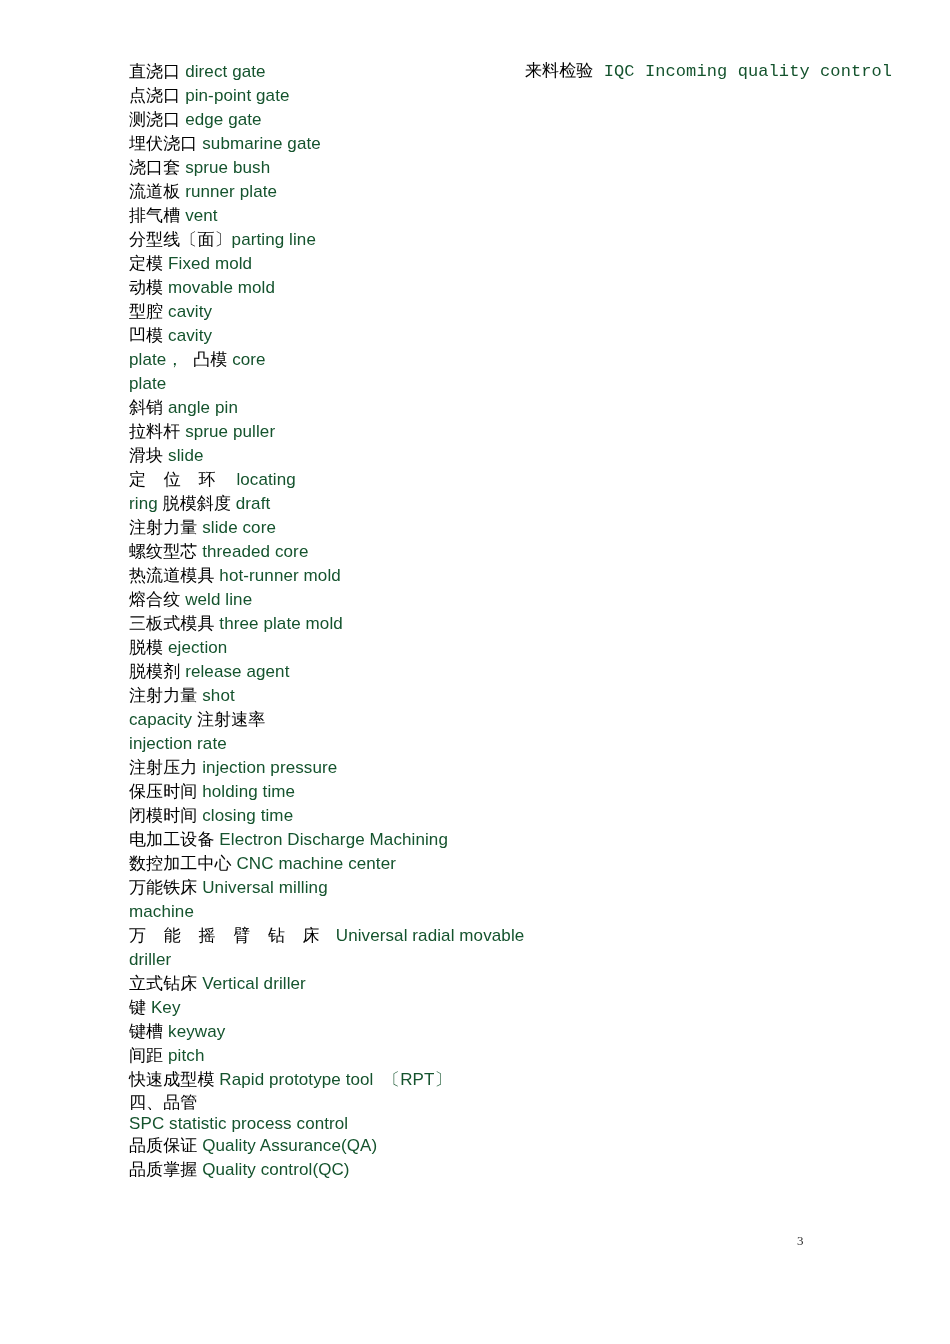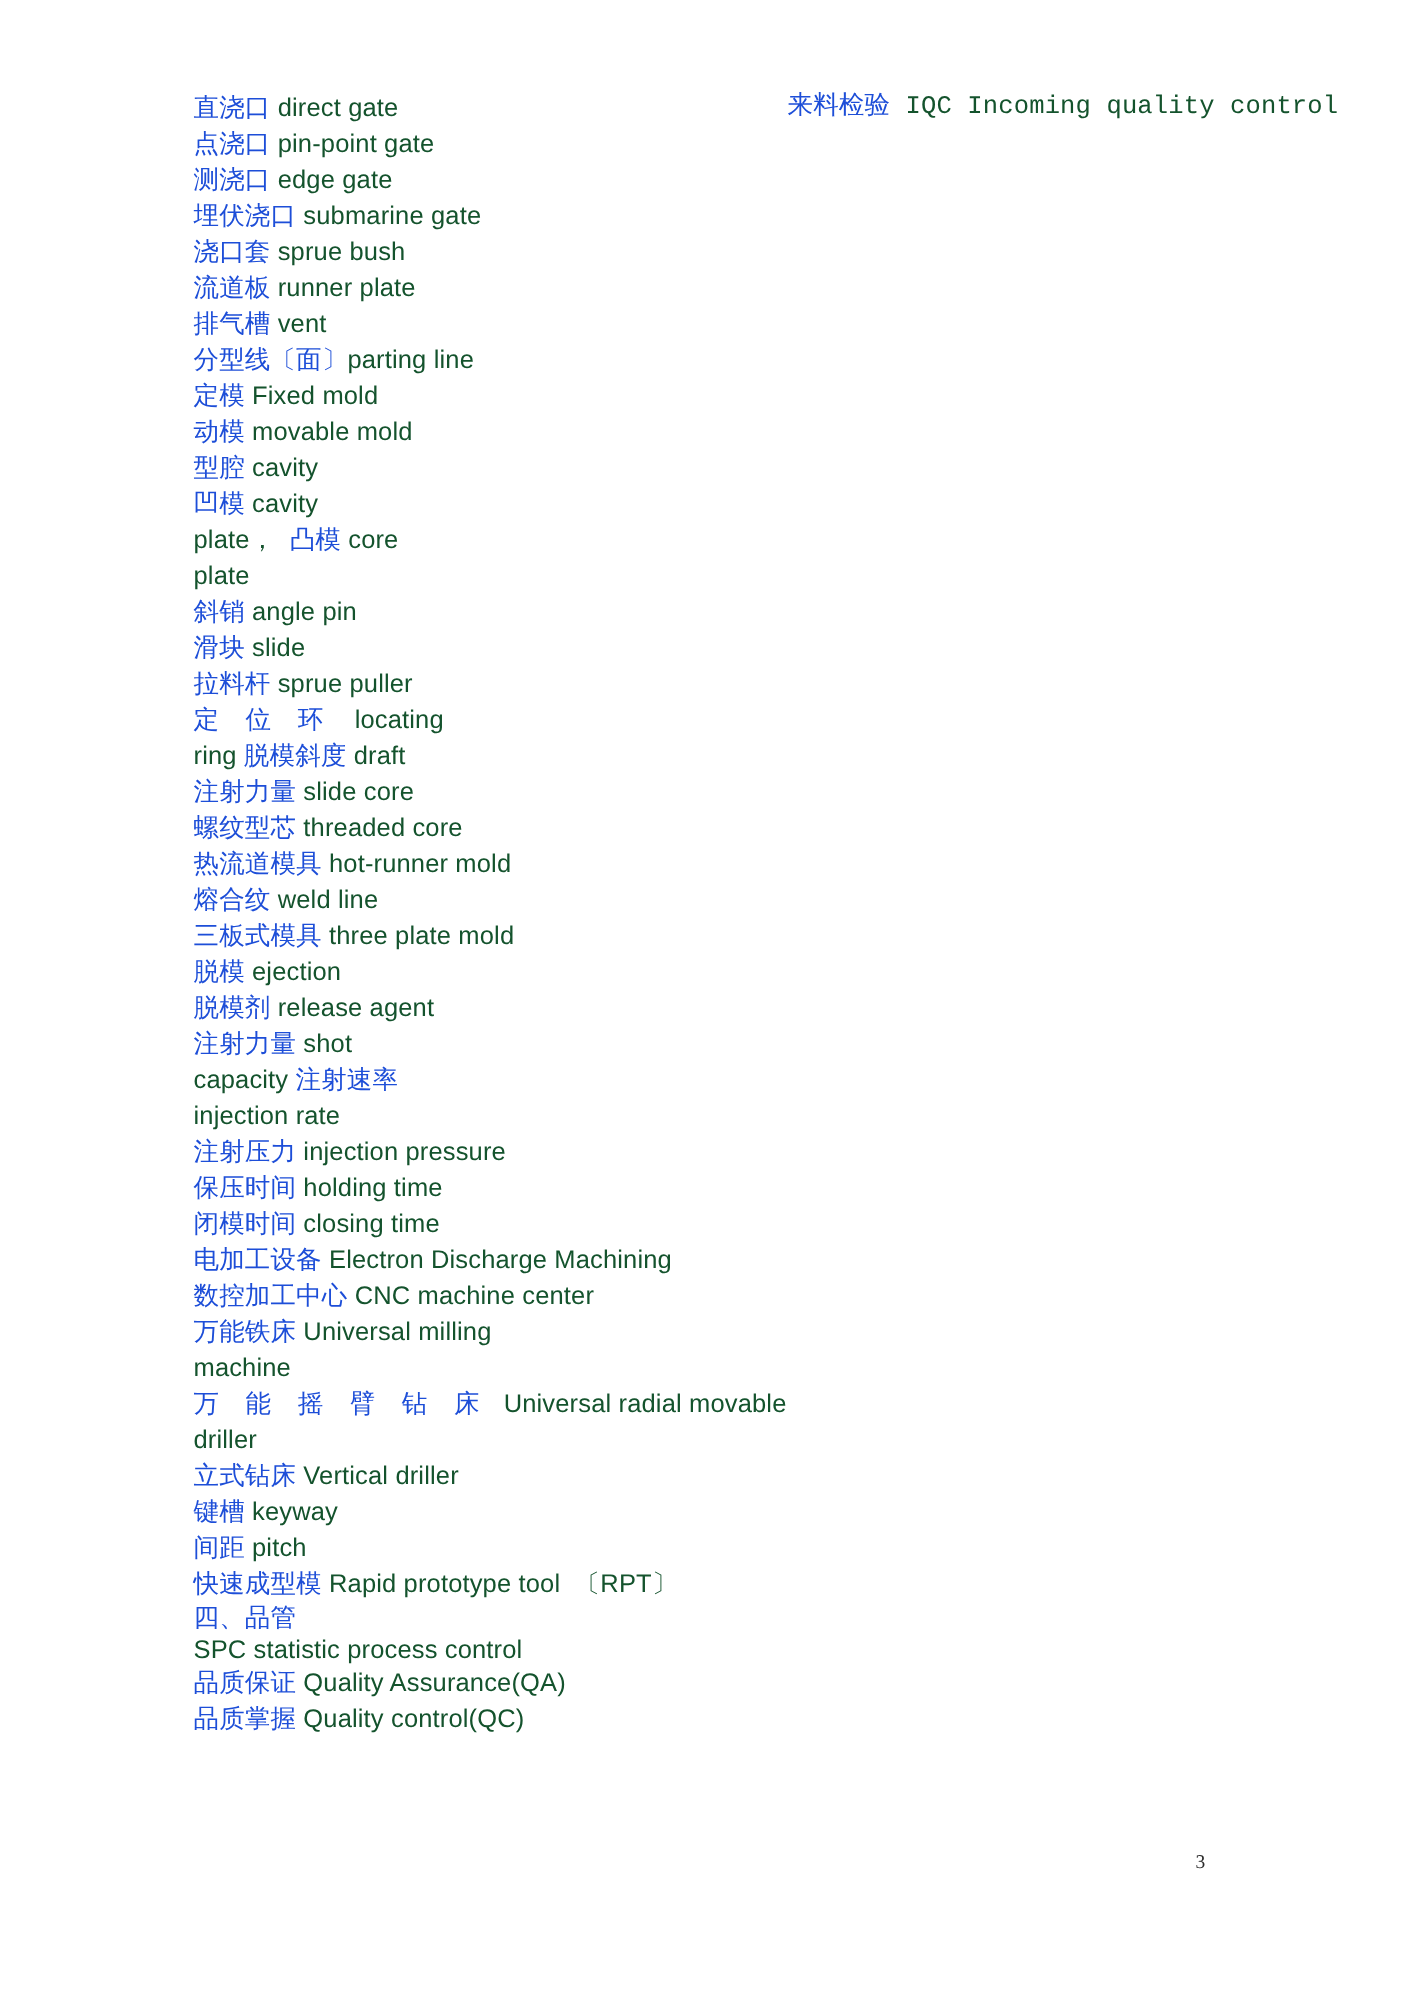--- a/index.html
+++ b/index.html
@@ -32,21 +32,21 @@
   }
   .line {
     font-size: 17px;
     line-height: 24px;
     color: #4a6fd4;
     white-space: pre;
     letter-spacing: 0.1px;
   }
   
   .cnpart {
-    color: #1d4ed8;
+    color: #000000;
   }
   .enpart {
     color: #14532d;
   }
   .tight {
     line-height: 21px;
   }
   .spaced-cjk .cnpart {
     letter-spacing: 6.5px;
   }
@@ -73,22 +73,22 @@
       <div class="line"><span class="cnpart">流道板</span><span class="enpart"> runner plate</span></div>
       <div class="line"><span class="cnpart">排气槽</span><span class="enpart"> vent</span></div>
       <div class="line"><span class="cnpart">分型线〔面〕</span><span class="enpart">parting line</span></div>
       <div class="line"><span class="cnpart">定模</span><span class="enpart"> Fixed mold</span></div>
       <div class="line"><span class="cnpart">动模</span><span class="enpart"> movable mold</span></div>
       <div class="line"><span class="cnpart">型腔</span><span class="enpart"> cavity</span></div>
       <div class="line"><span class="cnpart">凹模</span><span class="enpart"> cavity</span></div>
       <div class="line"><span class="enpart">plate，</span><span class="cnpart">  凸模</span><span class="enpart"> core</span></div>
       <div class="line"><span class="enpart">plate</span></div>
       <div class="line"><span class="cnpart">斜销</span><span class="enpart"> angle pin</span></div>
+      <div class="line"><span class="cnpart">拉料杆</span><span class="enpart"> sprue puller</span></div>
       <div class="line"><span class="cnpart">滑块</span><span class="enpart"> slide</span></div>
-      <div class="line"><span class="cnpart">拉料杆</span><span class="enpart"> sprue puller</span></div>
       <div class="line spaced-cjk"><span class="cnpart">定 位 环</span><span class="enpart">   locating</span></div>
       <div class="line"><span class="enpart">ring </span><span class="cnpart">脱模斜度</span><span class="enpart"> draft</span></div>
       <div class="line"><span class="cnpart">注射力量</span><span class="enpart"> slide core</span></div>
       <div class="line"><span class="cnpart">螺纹型芯</span><span class="enpart"> threaded core</span></div>
       <div class="line"><span class="cnpart">热流道模具</span><span class="enpart"> hot-runner mold</span></div>
       <div class="line"><span class="cnpart">熔合纹</span><span class="enpart"> weld line</span></div>
       <div class="line"><span class="cnpart">三板式模具</span><span class="enpart"> three plate mold</span></div>
       <div class="line"><span class="cnpart">脱模</span><span class="enpart"> ejection</span></div>
       <div class="line"><span class="cnpart">脱模剂</span><span class="enpart"> release agent</span></div>
       <div class="line"><span class="cnpart">注射力量</span><span class="enpart"> shot</span></div>
@@ -97,20 +97,21 @@
       <div class="line"><span class="cnpart">注射压力</span><span class="enpart"> injection pressure</span></div>
       <div class="line"><span class="cnpart">保压时间</span><span class="enpart"> holding time</span></div>
       <div class="line"><span class="cnpart">闭模时间</span><span class="enpart"> closing time</span></div>
       <div class="line"><span class="cnpart">电加工设备</span><span class="enpart"> Electron Discharge Machining</span></div>
       <div class="line"><span class="cnpart">数控加工中心</span><span class="enpart"> CNC machine center</span></div>
       <div class="line"><span class="cnpart">万能铁床</span><span class="enpart"> Universal milling</span></div>
       <div class="line"><span class="enpart">machine</span></div>
       <div class="line spaced-cjk"><span class="cnpart">万 能 摇 臂 钻 床</span><span class="enpart">  Universal radial movable</span></div>
       <div class="line"><span class="enpart">driller</span></div>
       <div class="line"><span class="cnpart">立式钻床</span><span class="enpart"> Vertical driller</span></div>
+      <div class="line"><span class="cnpart">键</span><span class="enpart"> Key</span></div>
       <div class="line"><span class="cnpart">键槽</span><span class="enpart"> keyway</span></div>
       <div class="line"><span class="cnpart">间距</span><span class="enpart"> pitch</span></div>
       <div class="line"><span class="cnpart">快速成型模</span><span class="enpart"> Rapid prototype tool  〔RPT〕</span></div>
       <div class="line tight"><span class="cnpart">四、品管</span></div>
       <div class="line tight"><span class="enpart">SPC statistic process control</span></div>
       <div class="line"><span class="cnpart">品质保证</span><span class="enpart"> Quality Assurance(QA)</span></div>
       <div class="line"><span class="cnpart">品质掌握</span><span class="enpart"> Quality control(QC)</span></div>
     </div>
 
   <div class="col" id="right-column">

